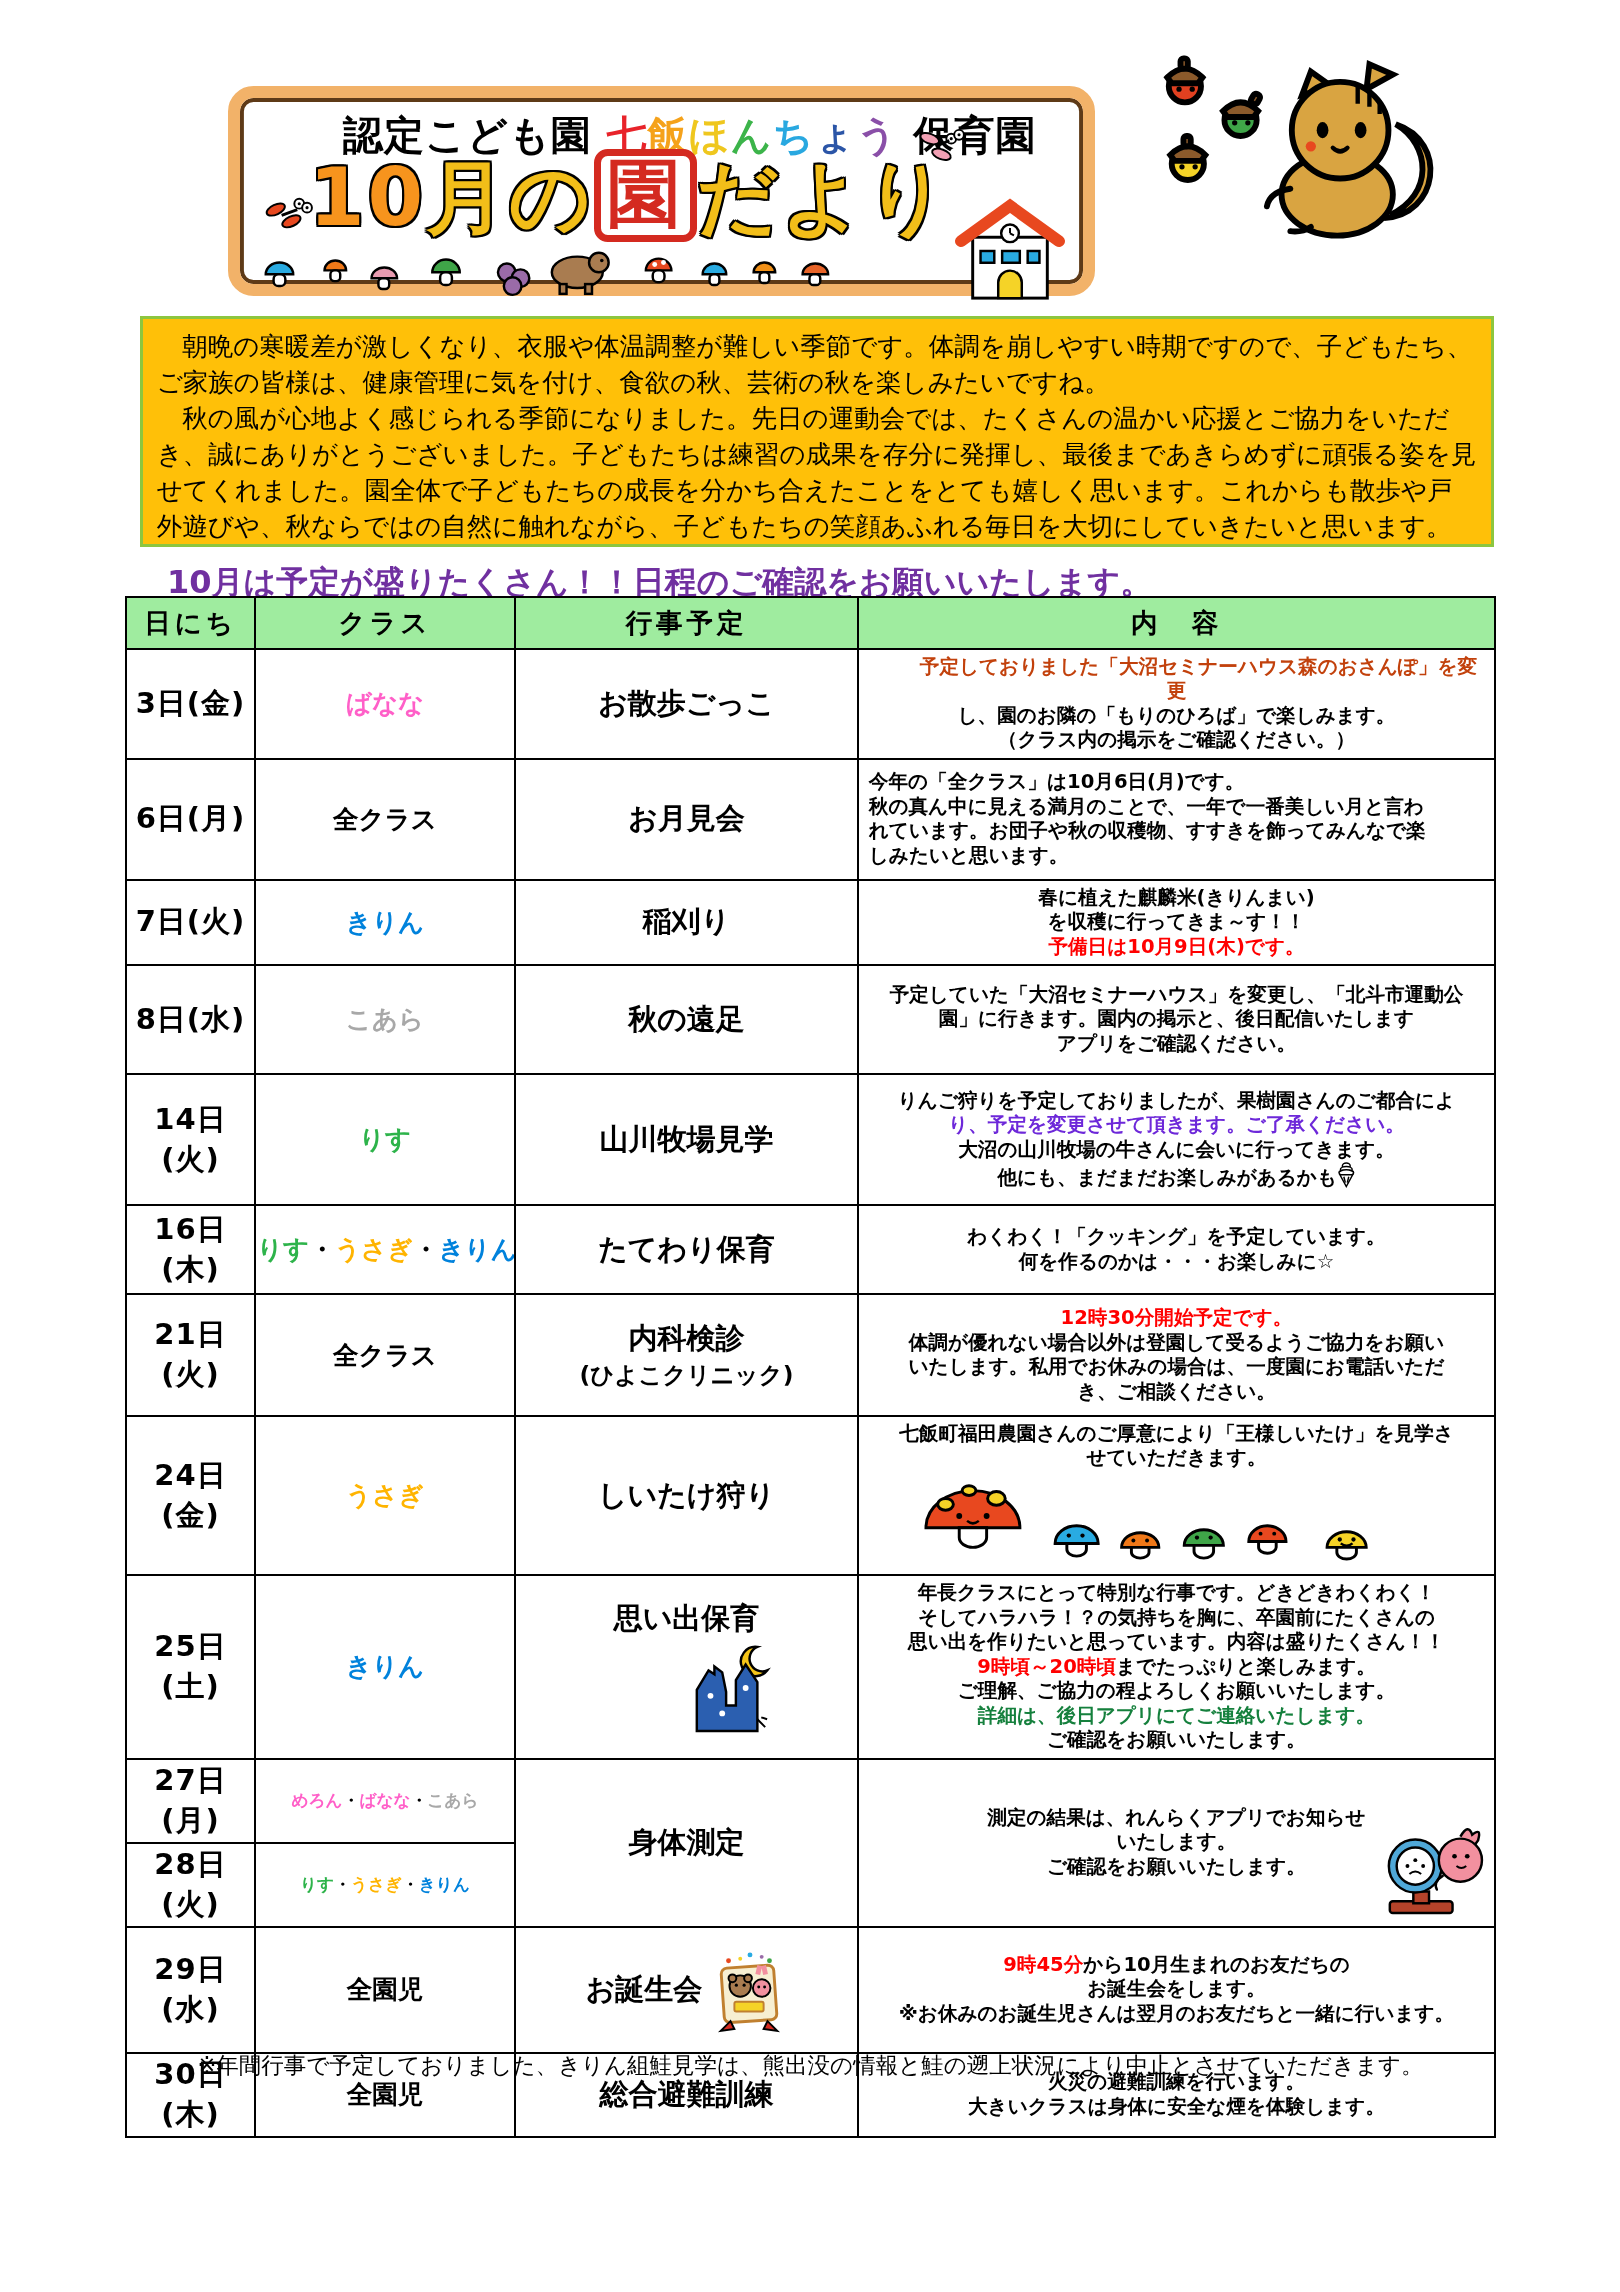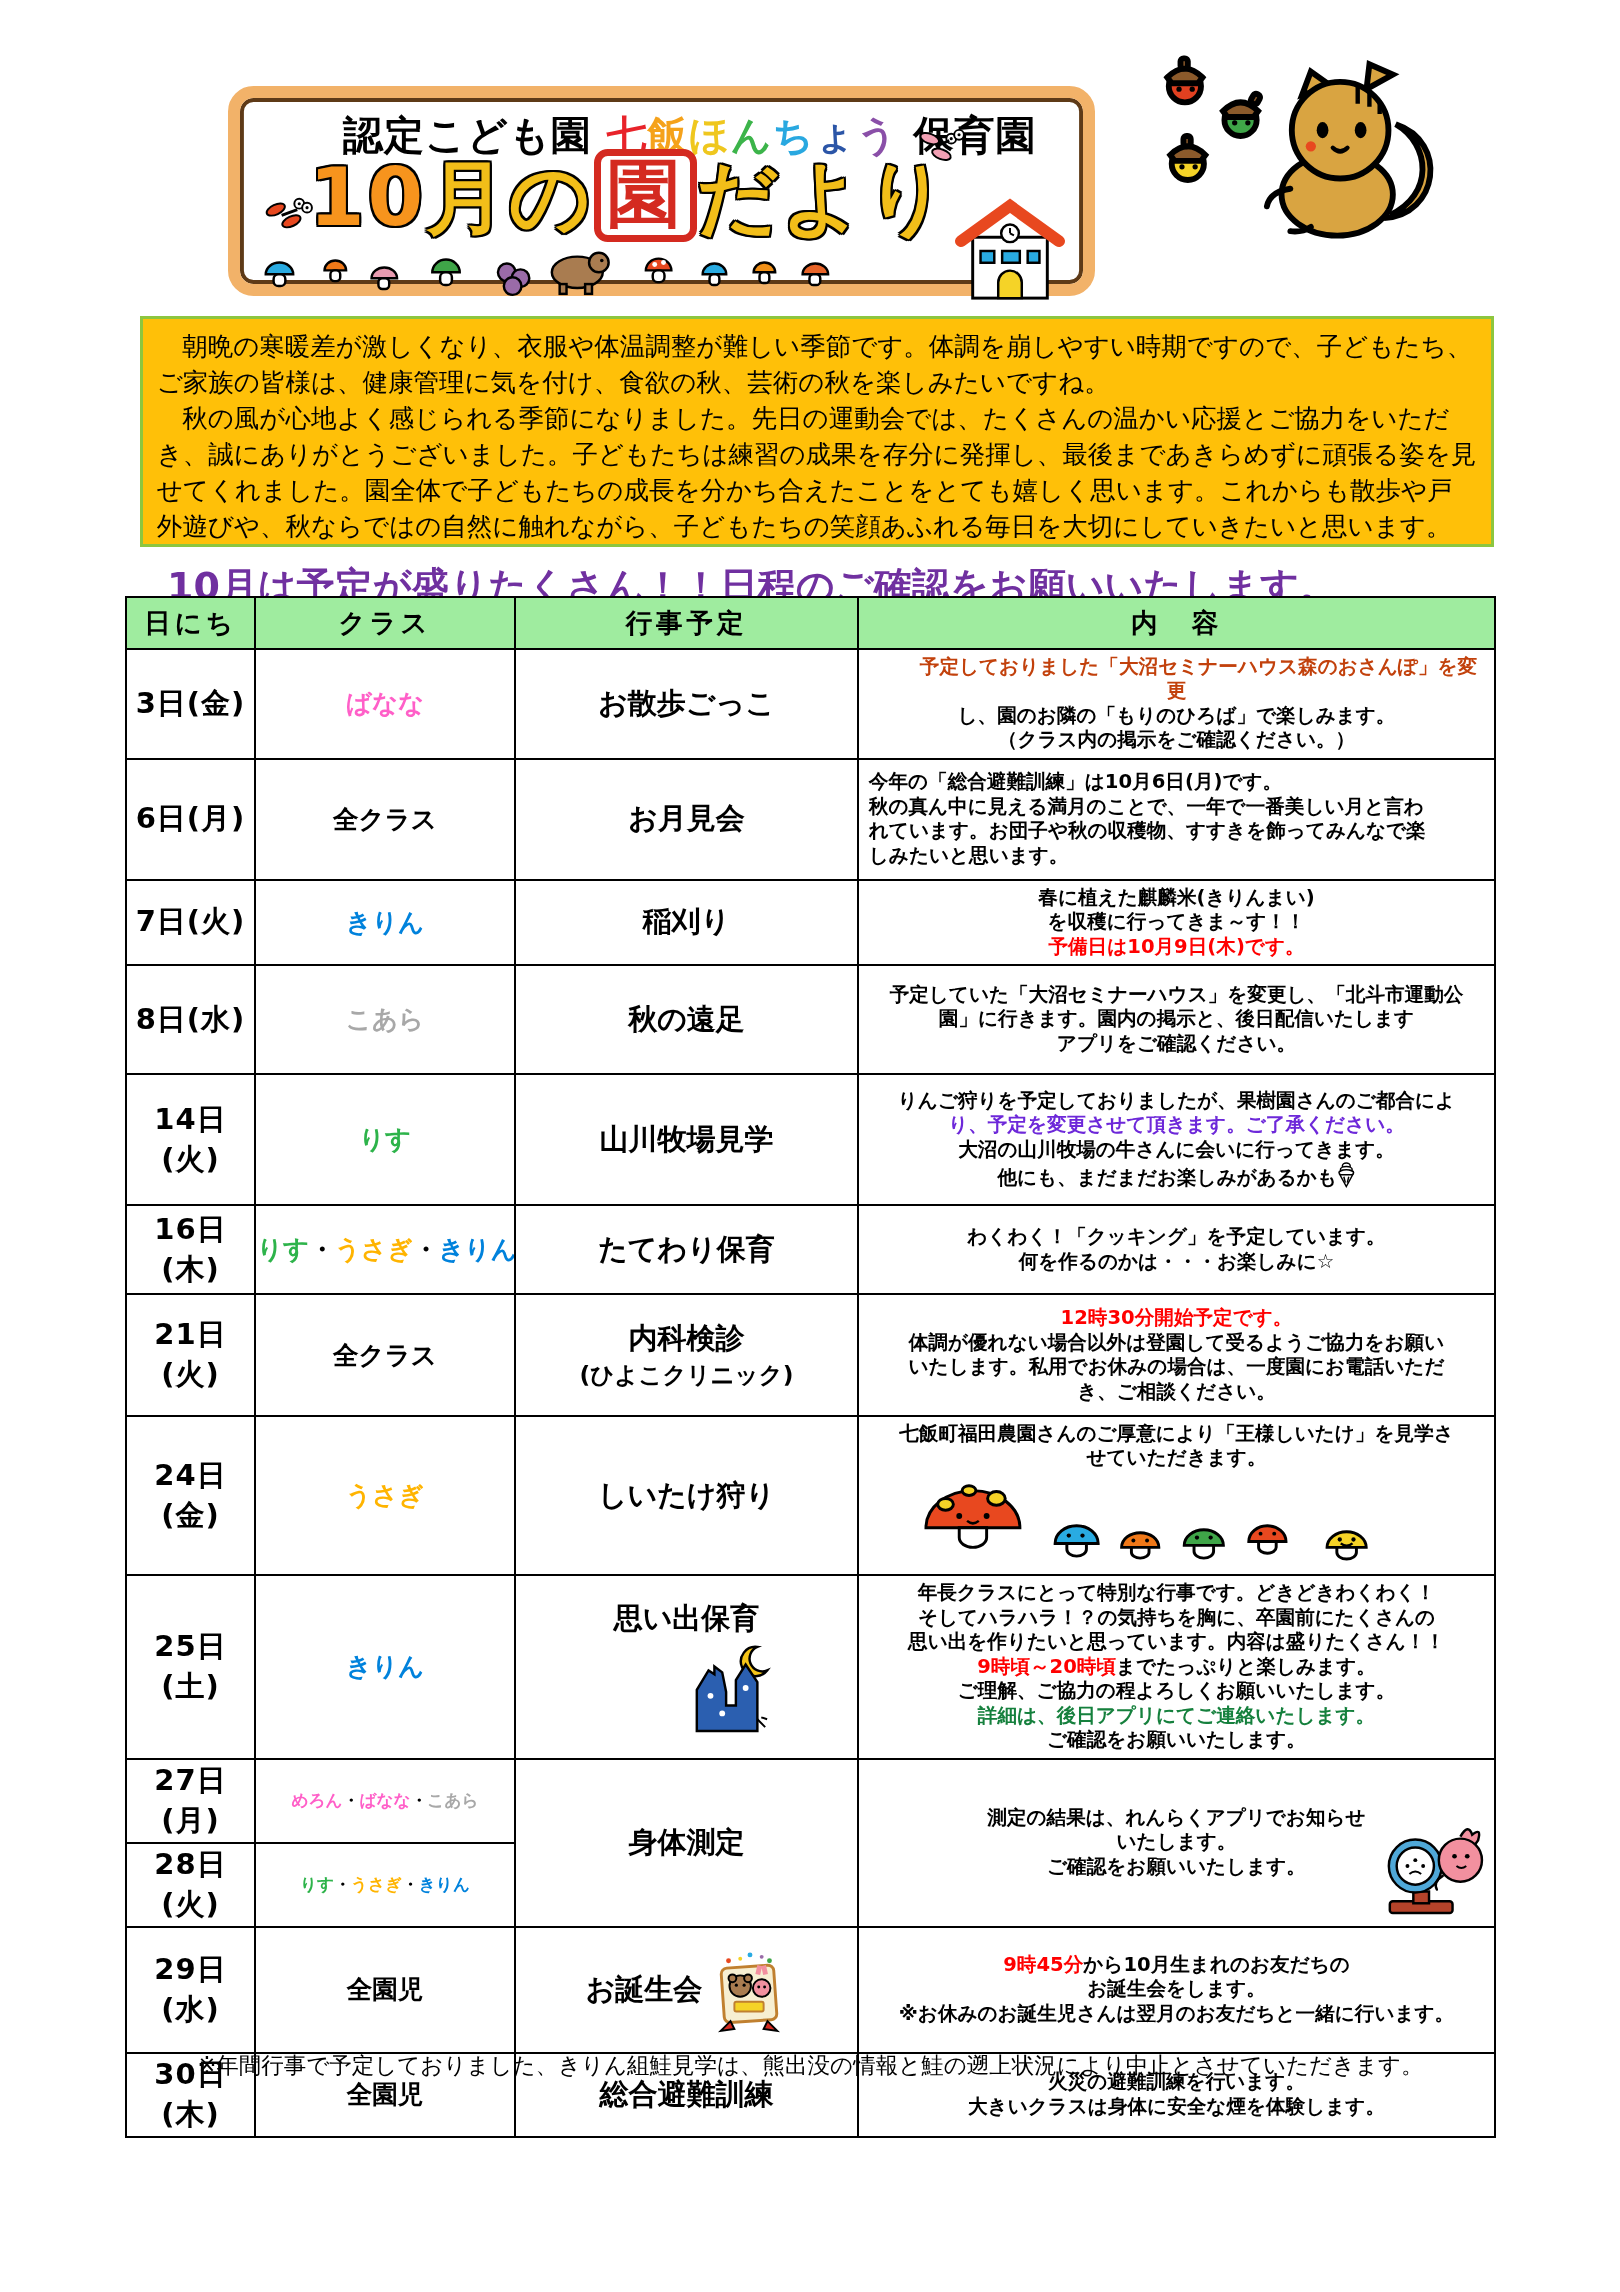--- a/index.html
+++ b/index.html
@@ -21,21 +21,21 @@
   .house-doodle { position:absolute; right:13.7px; bottom:-19.6px; }
   .squirrel-block { position:absolute; left:1137px; top:54px; width:314px; }
 
   
   .intro { position:absolute; left:140px; top:316px; width:1354px; height:231px;
            background:#FFC008; border:3.9px solid #8DC63F; box-sizing:border-box;
            padding:8.8px 13.7px 0 13.7px; font-size:25.5px; line-height:36px; font-weight:500; }
   .intro p { margin:0; }
 
   
-  .notice { position:absolute; left:167px; top:561px; font-size:38px; font-weight:bold; color:#7030A0; }
+  .notice { position:absolute; left:167px; top:561px; font-size:32px; font-weight:bold; color:#7030A0; }
 
   
   .table-wrap { position:absolute; left:125px; top:596px; width:1371px; }
   table.sched { border-collapse:collapse; table-layout:fixed; width:100%; border:2.9px solid #000; }
   table.sched th, table.sched td { border:2.5px solid #000; vertical-align:middle; overflow:hidden; }
   table.sched th { background:#9FEC9F; font-size:26.5px; font-weight:bold; height:48px; letter-spacing:3.9px;}
   td.c-date { font-size:29px; font-weight:bold; text-align:center; letter-spacing:1px; }
   td.c-class { font-size:25.5px; font-weight:bold; text-align:center; white-space:nowrap; }
   td.c-class.small { font-size:16.7px; }
   td.c-event { font-size:29px; font-weight:bold; text-align:center; }
@@ -243,21 +243,21 @@
             <td class="c-date">6日(月)</td>
             <td class="c-class"><span style="color: rgb(0, 0, 0);">全クラス</span></td>
             <td class="c-event">
               <div class="event-flex-col">
                 <div>
                   <div>お月見会</div>
                 </div>
               </div>
             </td>
             <td class="c-content left">
-              <div><span style="color: rgb(0, 0, 0);">今年の「総合避難訓練」は10月6日(月)です。</span></div>
+              <div><span style="color: rgb(0, 0, 0);">今年の「全クラス」は10月6日(月)です。</span></div>
               <div><span style="color: rgb(0, 0, 0);">秋の真ん中に見える満月のことで、一年で一番美しい月と言わ</span></div>
               <div><span style="color: rgb(0, 0, 0);">れています。お団子や秋の収穫物、すすきを飾ってみんなで楽</span></div>
               <div><span style="color: rgb(0, 0, 0);">しみたいと思います。</span></div>
             </td>
           </tr>
           <tr style="height: 85px;">
             <td class="c-date">7日(火)</td>
             <td class="c-class"><span style="color: rgb(0, 130, 220);">きりん</span></td>
             <td class="c-event">
               <div class="event-flex-col">

